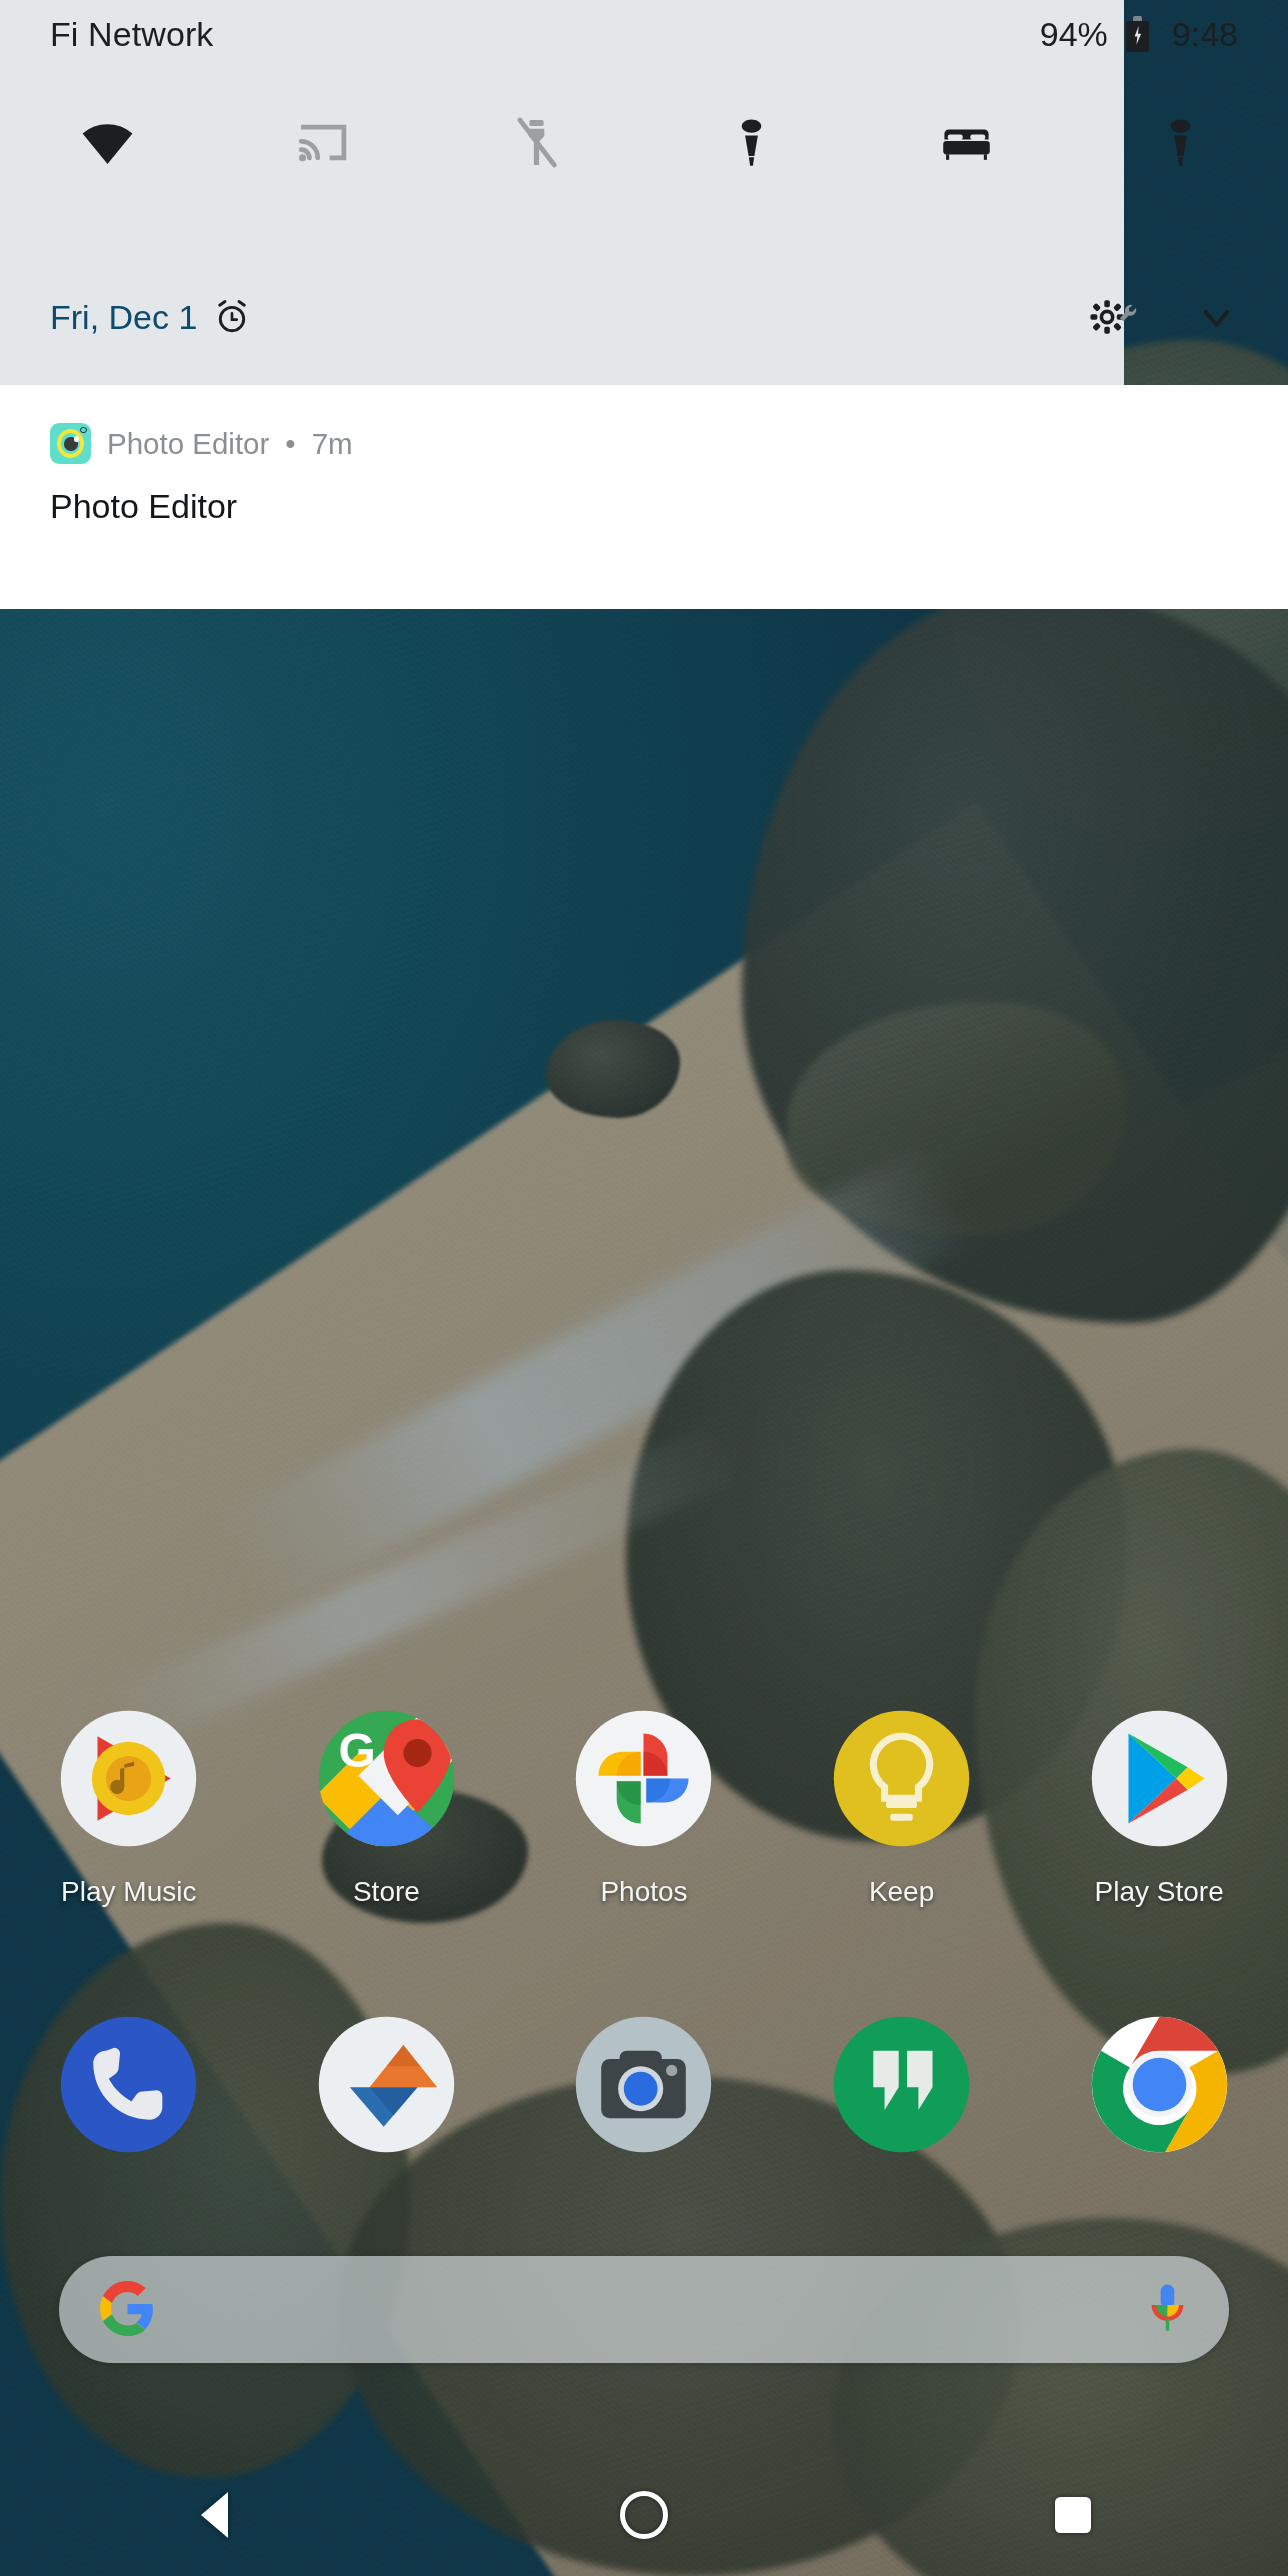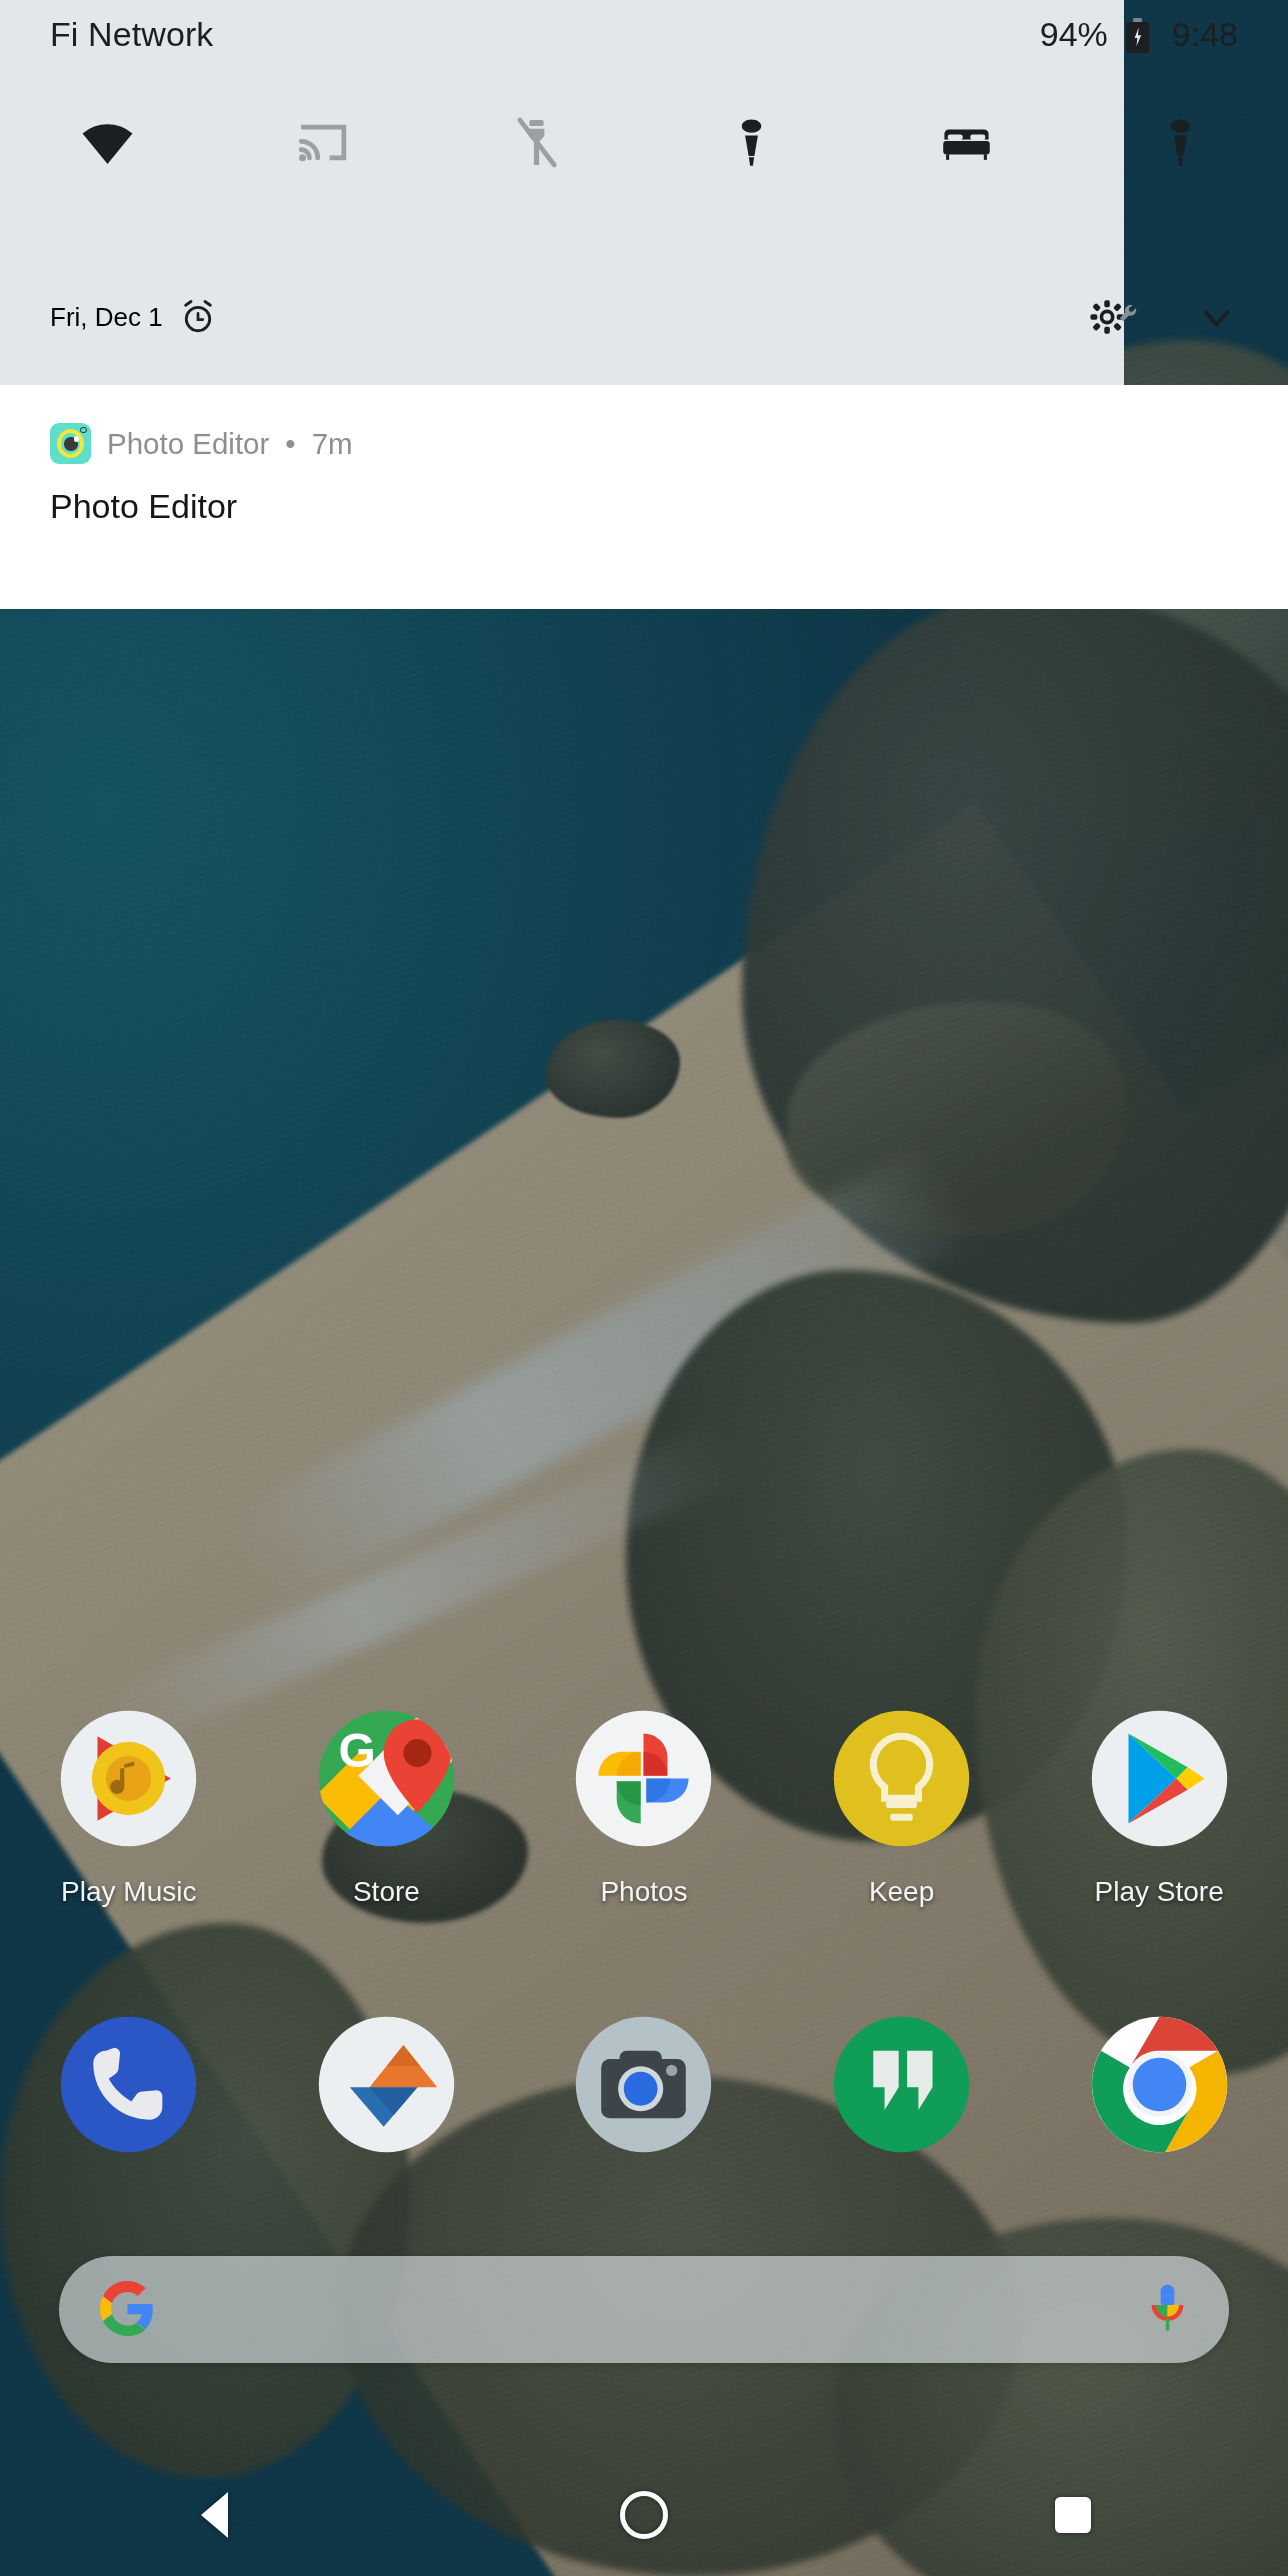--- a/index.html
+++ b/index.html
@@ -86,21 +86,21 @@
   #shade {
     position:absolute; left:0; top:0; width:1124px; height:385px;
     background:#e3e7e9; z-index:20;
   }
   .status-row {
     position:absolute; left:0; top:0; width:1288px; height:68px;
     display:flex; align-items:center; justify-content:space-between;
     padding:0 50px;
   }
   .carrier { font-size:34px; color:#1c1f21; letter-spacing:0.1px; }
-  .status-right { display:flex; align-items:flex-end; gap:18px; }
+  .status-right { display:flex; align-items:center; gap:18px; }
   .batt-pct { font-size:34px; color:#1c1f21; font-weight:500; }
   .batt-ico { width:23px; height:36px; position:relative; }
   .batt-ico .body { position:absolute; left:0; top:4.5px; width:23px; height:31px;
     background:#1c1f21; border-radius:2.7px; }
   .batt-ico .cap { position:absolute; left:7.2px; top:0; width:9px; height:6.3px;
     background:#7d8386; border-radius:1.8px 1.8px 0 0; }
   .batt-ico .bolt { position:absolute; left:8px; top:9.8px; width:8px; height:19px;
     background:#e3e7e9;
     clip-path:polygon(62% 0, 10% 56%, 45% 56%, 32% 100%, 92% 42%, 52% 42%); }
   .clock { font-size:34px; color:#1c1f21; font-weight:500; margin-left:5px; }
@@ -110,21 +110,21 @@
     display:flex; align-items:center;
   }
   .qs-tile { flex:1; display:flex; align-items:center; justify-content:center; height:107px; }
   .qs-svg { width:57px; height:57px; display:block; }
 
   .date-row {
     position:absolute; left:0; top:268px; width:1288px; height:98px;
     display:flex; align-items:center; padding:0 50px;
   }
   .date-left { display:flex; align-items:center; gap:16px; }
-  .date-txt { font-size:26px; color:#000000; }
+  .date-txt { font-size:34px; color:#0c4a6e; }
   .date-right { margin-left:auto; display:flex; align-items:center; gap:55px; }
 
   
   #notif {
     position:absolute; left:0; top:385px; width:1288px; height:224px;
     background:#ffffff; z-index:20;
   }
   .notif-head { display:flex; align-items:center; gap:16px; padding:38px 50px 0 50px; }
   .app-ico { width:41px; height:41px; border-radius:9px; background:#5fdecb;
     position:relative; flex:none; }

